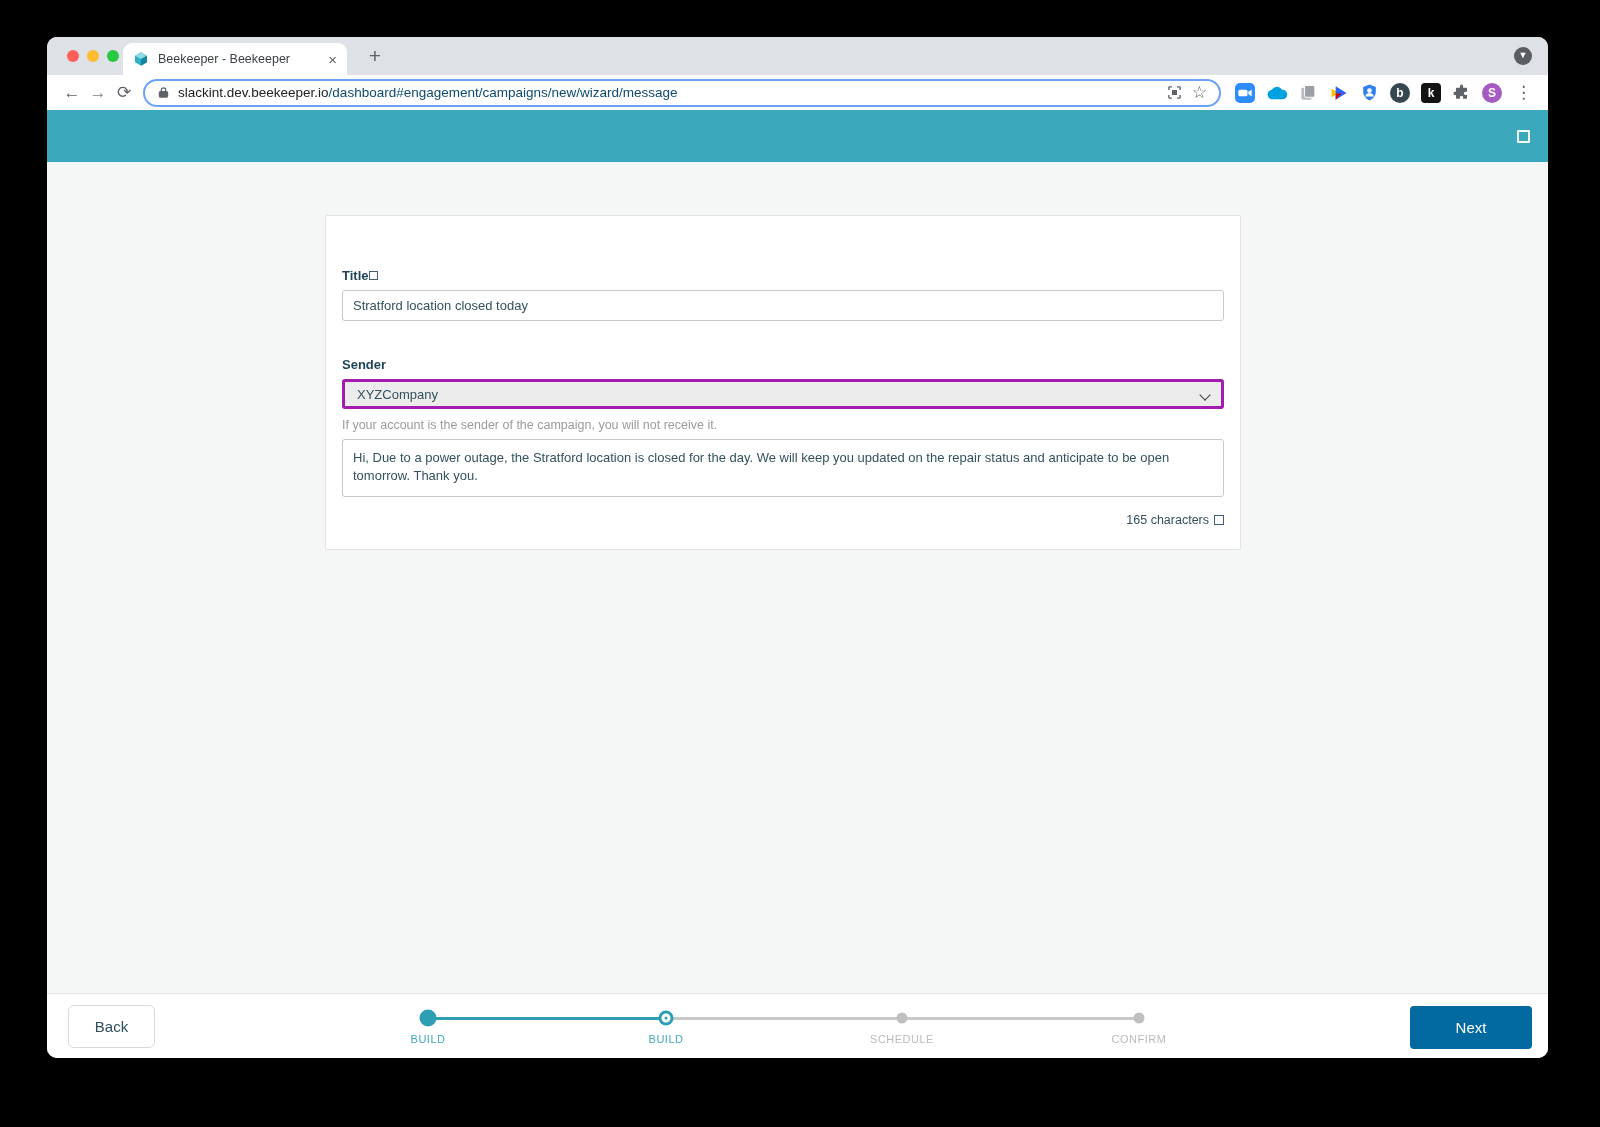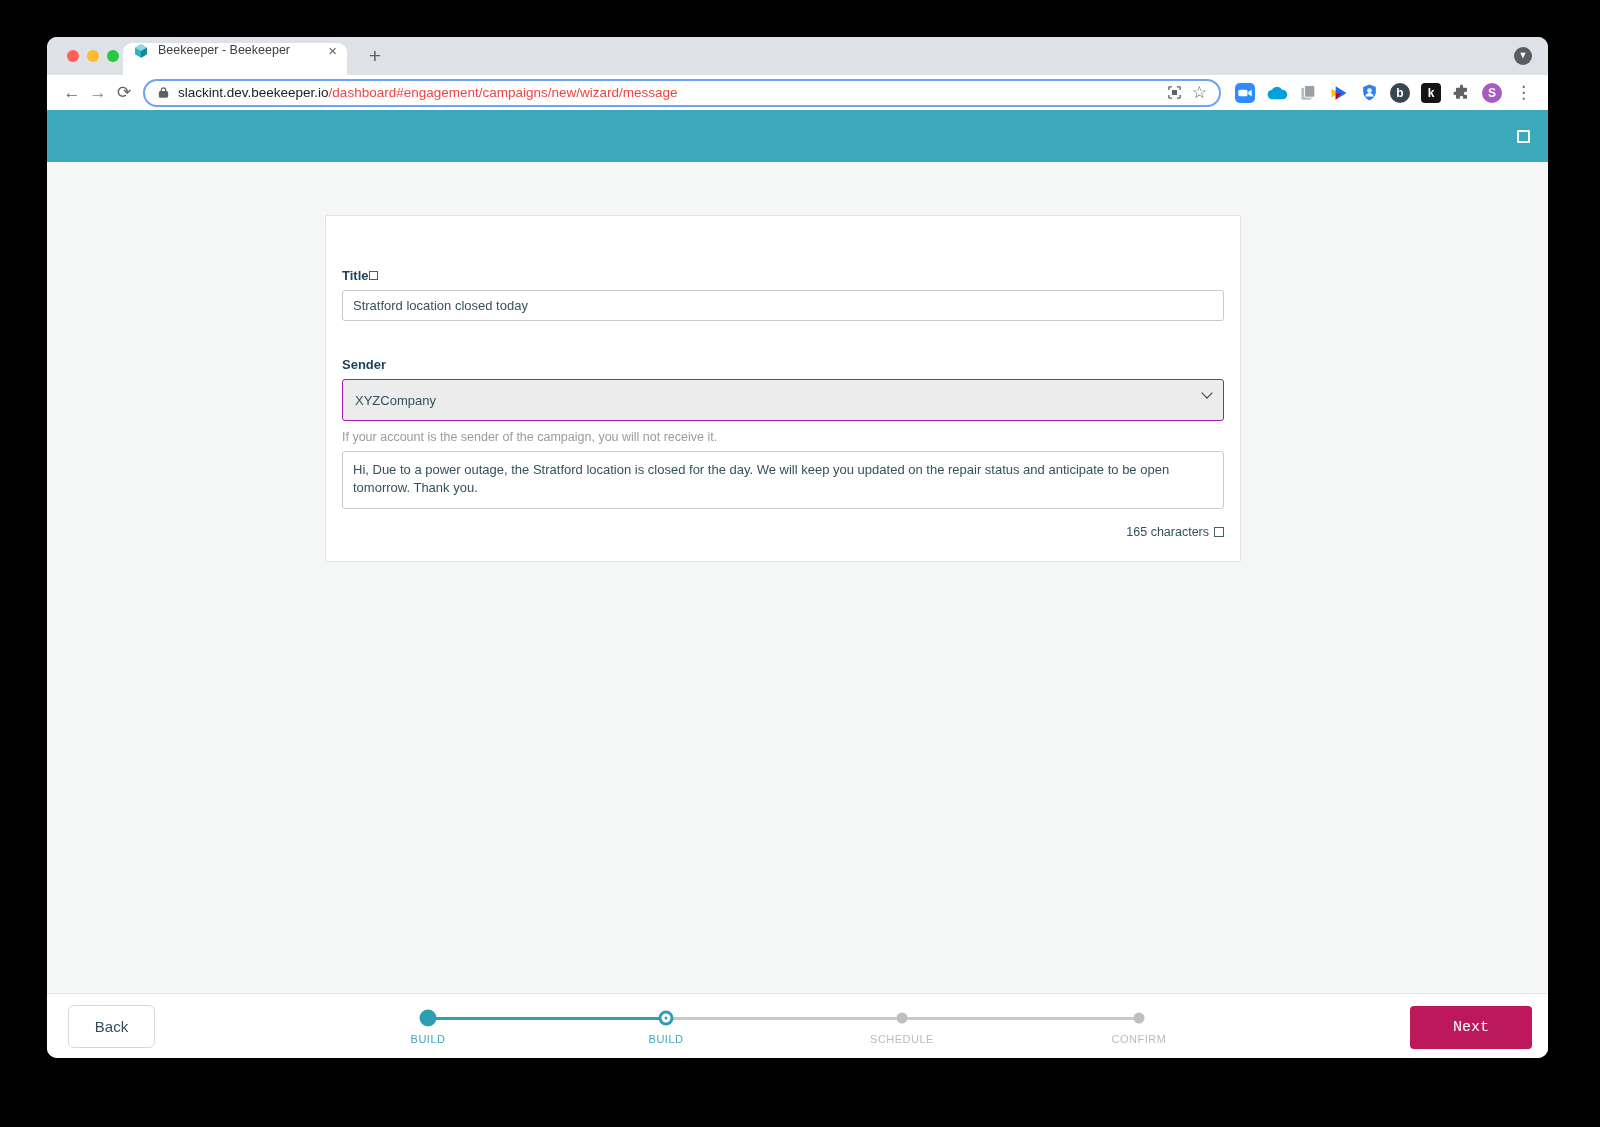--- a/index.html
+++ b/index.html
@@ -7,37 +7,37 @@
   *{box-sizing:border-box;}
   .window{position:absolute;left:47px;top:37px;width:1501px;height:1021px;background:#fff;
     border-radius:10px;overflow:hidden;box-shadow:0 12px 48px rgba(0,0,0,.65);}
 
   
   .tabstrip{position:relative;height:38px;background:#dee1e6;}
   .lights{position:absolute;left:20px;top:13px;display:flex;gap:8px;}
   .light{width:12px;height:12px;border-radius:50%;}
   .light.red{background:#FF5F57;}.light.yellow{background:#FEBC2E;}.light.green{background:#28C840;}
   .tab{position:absolute;left:76px;top:6px;width:224px;height:32px;background:#fff;
-    border-radius:9px 9px 0 0;display:flex;align-items:flex-start;padding:0 10px;}
+    border-radius:9px 9px 0 0;display:flex;align-items:center;padding:0 10px;}
   .tab-title{flex:1;font-size:12.5px;color:#3c4043;margin-left:9px;white-space:nowrap;overflow:hidden;}
   .tab-close{font-size:15px;color:#5f6368;line-height:1;cursor:pointer;}
   .newtab{position:absolute;left:314px;top:5px;font-size:21px;color:#5f6368;width:28px;height:28px;
     text-align:center;line-height:28px;}
   .tabsearch{position:absolute;right:16px;top:10px;width:18px;height:18px;border-radius:50%;
     background:#5a5d61;color:#fff;font-size:9px;text-align:center;line-height:17px;}
 
   
   .toolbar{height:35px;background:#fff;display:flex;align-items:center;padding:0 8px 0 12px;}
   .navbtn{width:26px;text-align:center;font-size:17px;color:#5f6368;flex:none;}
   .navbtn.fwd{color:#80868b;}
   .omnibox{flex:1;height:28px;border:2px solid #6CA2F8;border-radius:15px;display:flex;
     align-items:center;padding:0 12px;margin:0 8px 0 6px;background:#fff;min-width:0;}
   .urltext{font-size:13.5px;white-space:nowrap;overflow:hidden;margin-left:8px;}
   .url-domain{color:#202124;}
-  .url-path{color:#ef4444;}
+  .url-path{color:#0c4a6e;}
   .omni-right{margin-left:auto;display:flex;align-items:center;gap:10px;}
   .star{font-size:17px;color:#5f6368;line-height:1;}
   .extrow{display:flex;align-items:center;gap:11px;padding:0 6px;flex:none;}
   .badge{width:20px;height:20px;border-radius:50%;color:#fff;font-size:12px;font-weight:bold;
     text-align:center;line-height:20px;}
   .badge.bcirc{background:#37474F;font-weight:600;}
   .badge.ksq{border-radius:4px;background:#141414;}
   .badge.avatar{background:#A55BC0;}
   .kebab{font-size:17px;color:#5f6368;padding:0 2px;}
 
@@ -50,37 +50,37 @@
   .content{position:absolute;top:125px;bottom:65px;left:0;right:0;background:#f5f6f6;}
   .card{position:absolute;left:278px;top:53px;width:916px;background:#fff;
     border:1px solid #e3e3e3;border-radius:2px;padding:16px 16px 22px;}
   .card-heading{margin:6px 0 0;font-size:17px;font-weight:500;color:#1E4557;
     padding-bottom:16px;border-bottom:1px solid #dcdcdc;}
   .f-label{margin-top:36px;font-size:13px;font-weight:bold;color:#1E4557;
     display:flex;align-items:center;gap:0;}
   .sq{width:9px;height:9px;border:1.5px solid #44606e;flex:none;}
   .t-input{margin-top:7px;width:100%;height:31px;border:1px solid #c9c9c9;border-radius:3px;
     padding:0 10px;font-size:13px;color:#33525E;font-family:inherit;outline:none;}
-  .selectbox{margin-top:7px;height:42px;background:#ececec;border:1px solid #a21caf;border-radius:3px;
+  .selectbox{margin-top:7px;height:30px;background:#ececec;border:3px solid #a21caf;border-radius:3px;
     display:flex;align-items:center;padding:0 12px;font-size:13px;color:#33525E;position:relative;cursor:pointer;}
   .chev{position:absolute;right:12px;top:9px;width:8px;height:8px;border-right:1.6px solid #3c3c3c;
     border-bottom:1.6px solid #3c3c3c;transform:rotate(45deg);}
   .help{margin-top:9px;font-size:12.5px;color:#9b9b9b;}
   .t-area{margin-top:7px;width:100%;height:58px;border:1px solid #c9c9c9;border-radius:3px;
     padding:9px 10px;font-size:13px;line-height:1.4;color:#33525E;font-family:inherit;resize:none;outline:none;}
   .charcount{margin-top:12px;display:flex;justify-content:flex-end;align-items:center;gap:5px;
     font-size:12.5px;color:#33525E;}
   .sq-sm{width:10px;height:10px;border:1.5px solid #44606e;}
 
   
   .wfooter{position:absolute;left:0;right:0;bottom:0;height:65px;background:#fff;border-top:1px solid #e4e4e4;}
   .back-btn{position:absolute;left:21px;top:11px;width:87px;height:43px;background:#fff;
     border:1px solid #d9d9d9;border-radius:6px;font-size:15px;color:#2F4F5E;font-family:inherit;cursor:pointer;}
-  .next-btn{position:absolute;right:16px;top:12px;width:122px;height:43px;background:#be185d;
-    border:none;border-radius:4px;font-size:15px;color:#fff;font-family:Liberation Mono, monospace;cursor:pointer;}
+  .next-btn{position:absolute;right:16px;top:12px;width:122px;height:43px;background:#0369a1;
+    border:none;border-radius:4px;font-size:15px;color:#fff;font-family:Liberation Sans, sans-serif;cursor:pointer;}
   .sline{position:absolute;top:23px;height:3px;border-radius:2px;}
   .sline.teal{left:381px;width:238px;background:#2E9FB3;}
   .sline.gray{left:619px;width:473px;background:#c9c9c9;}
   .dot{position:absolute;top:24px;transform:translate(-50%,-50%);border-radius:50%;}
   .dot.done{width:17px;height:17px;background:#2E9FB3;}
   .dot.active{width:9px;height:9px;background:#2E9FB3;border:3px solid #fff;box-shadow:0 0 0 3px #2E9FB3;}
   .dot.upcoming{width:11px;height:11px;background:#bfbfbf;}
   .slabel{position:absolute;top:39px;transform:translateX(-50%);font-size:11px;font-weight:500;
     letter-spacing:.5px;white-space:nowrap;}
   .slabel.on{color:#3FA9BA;}

